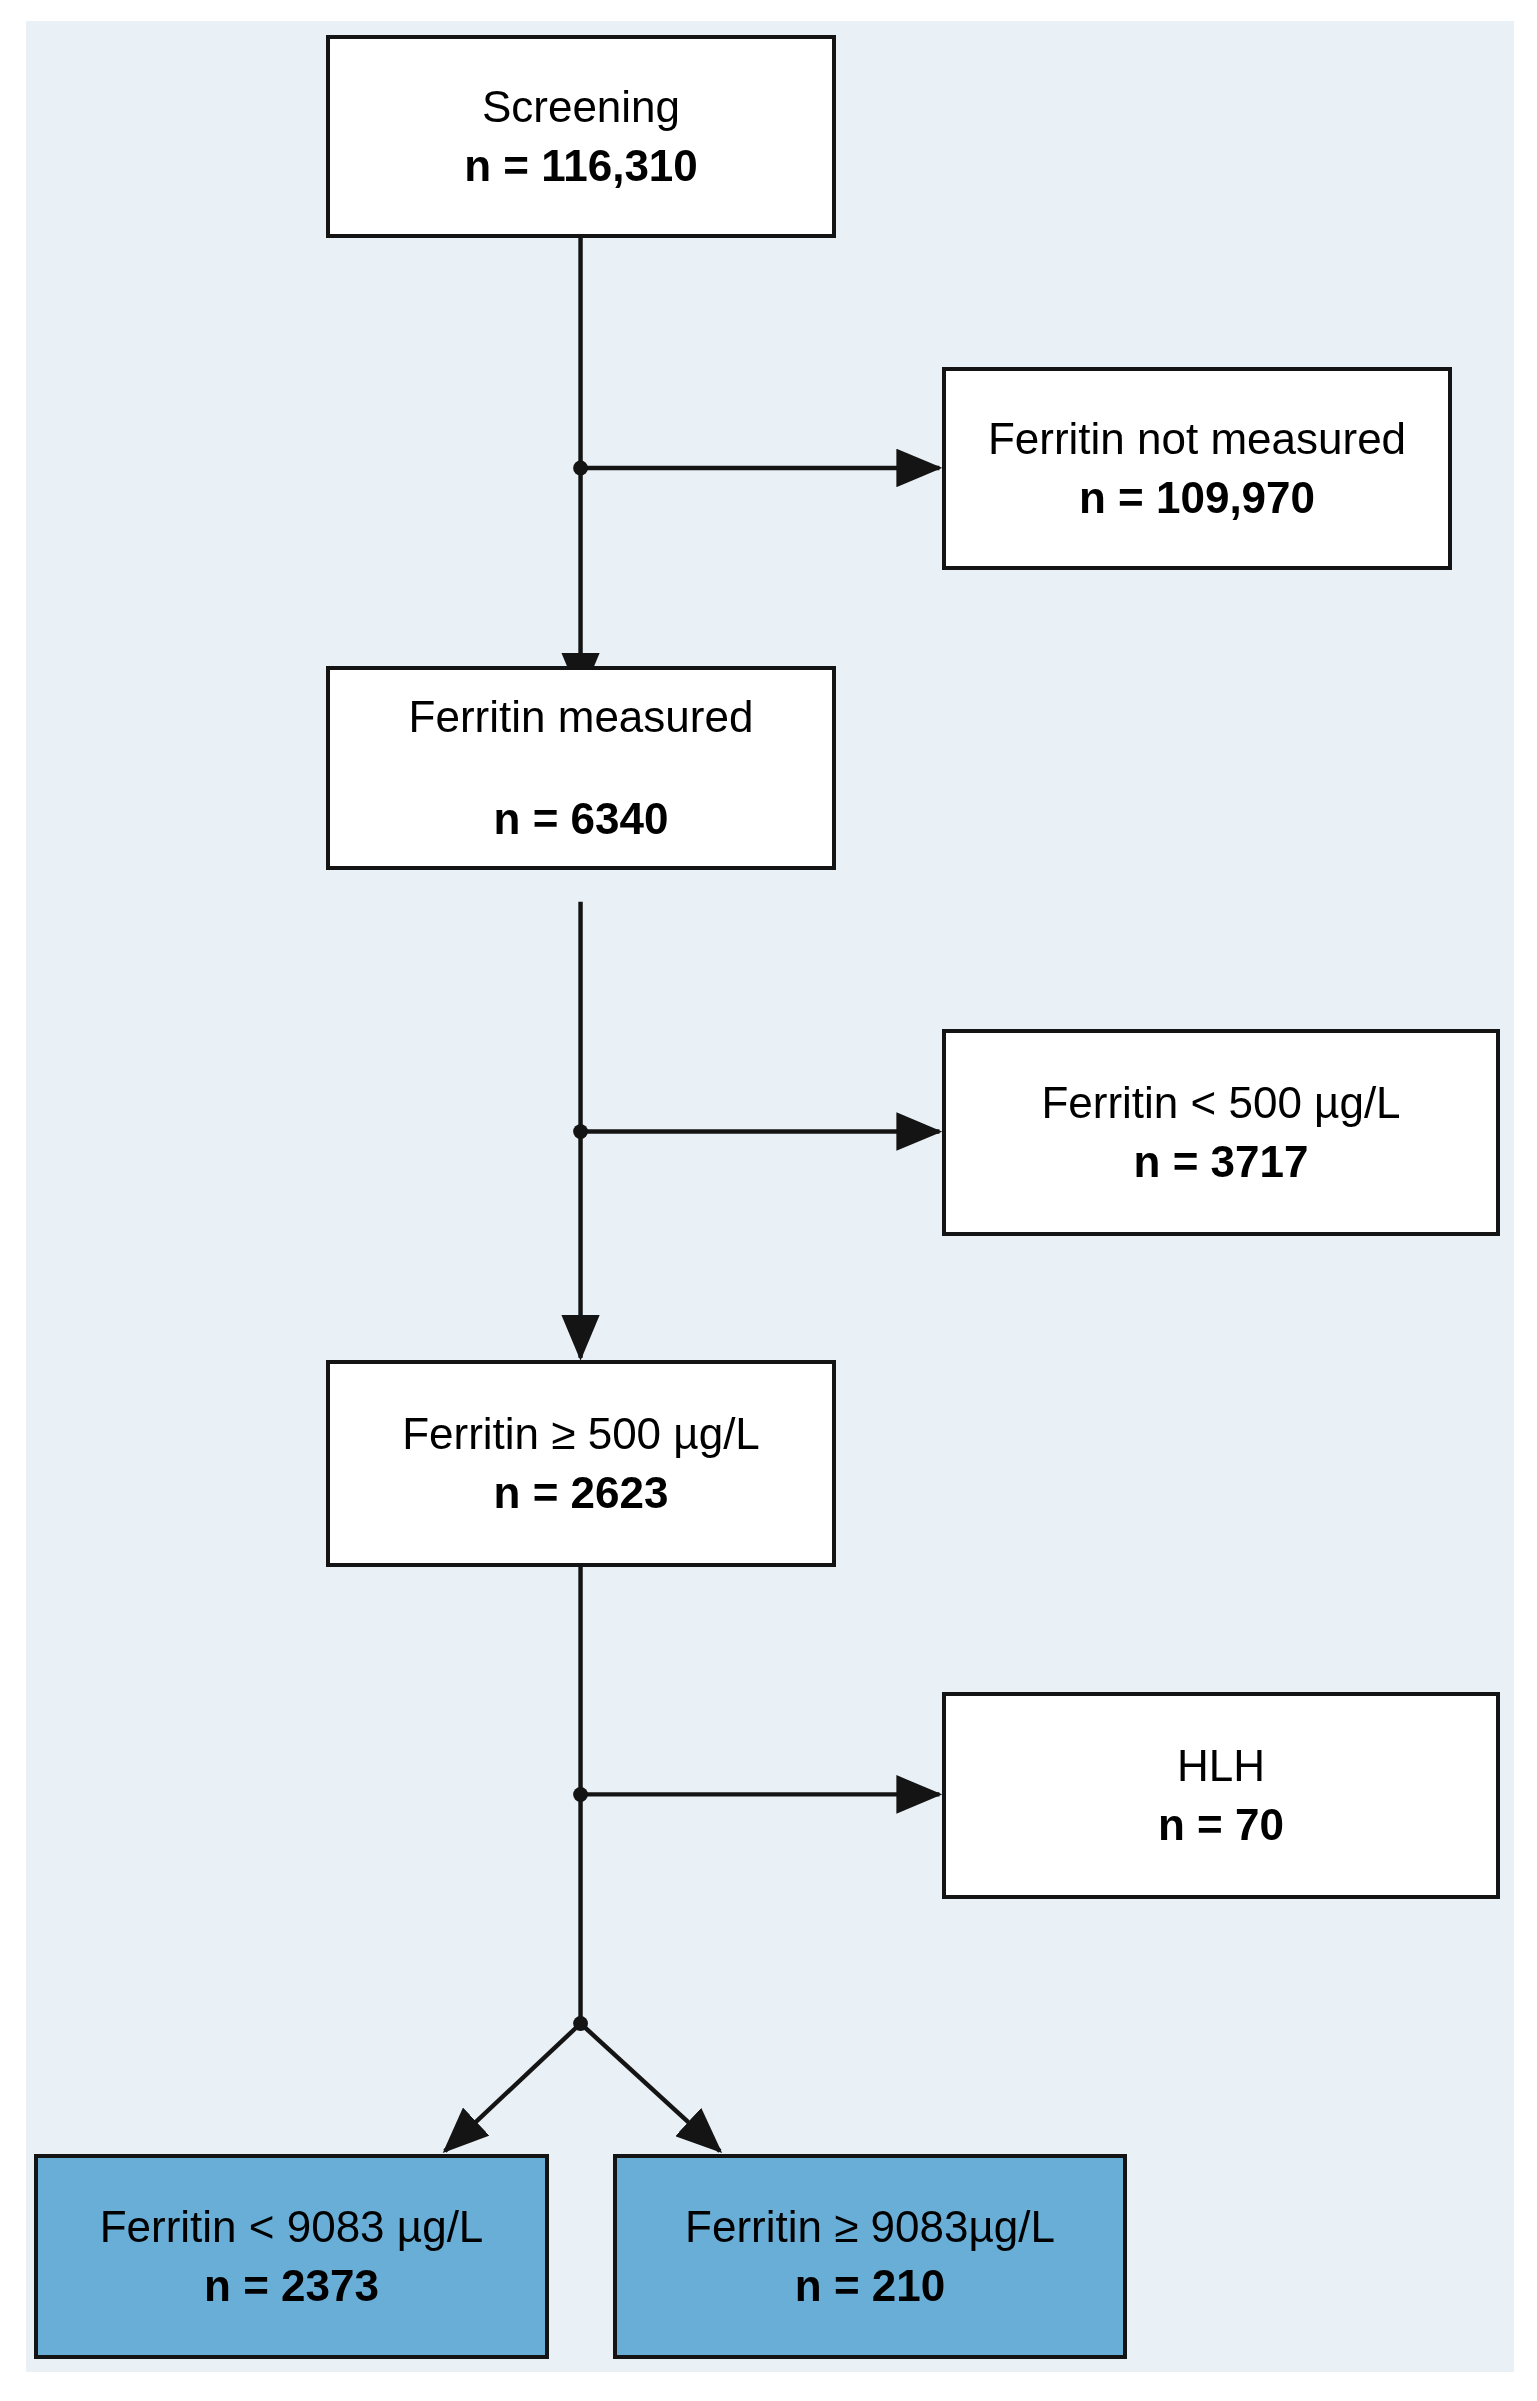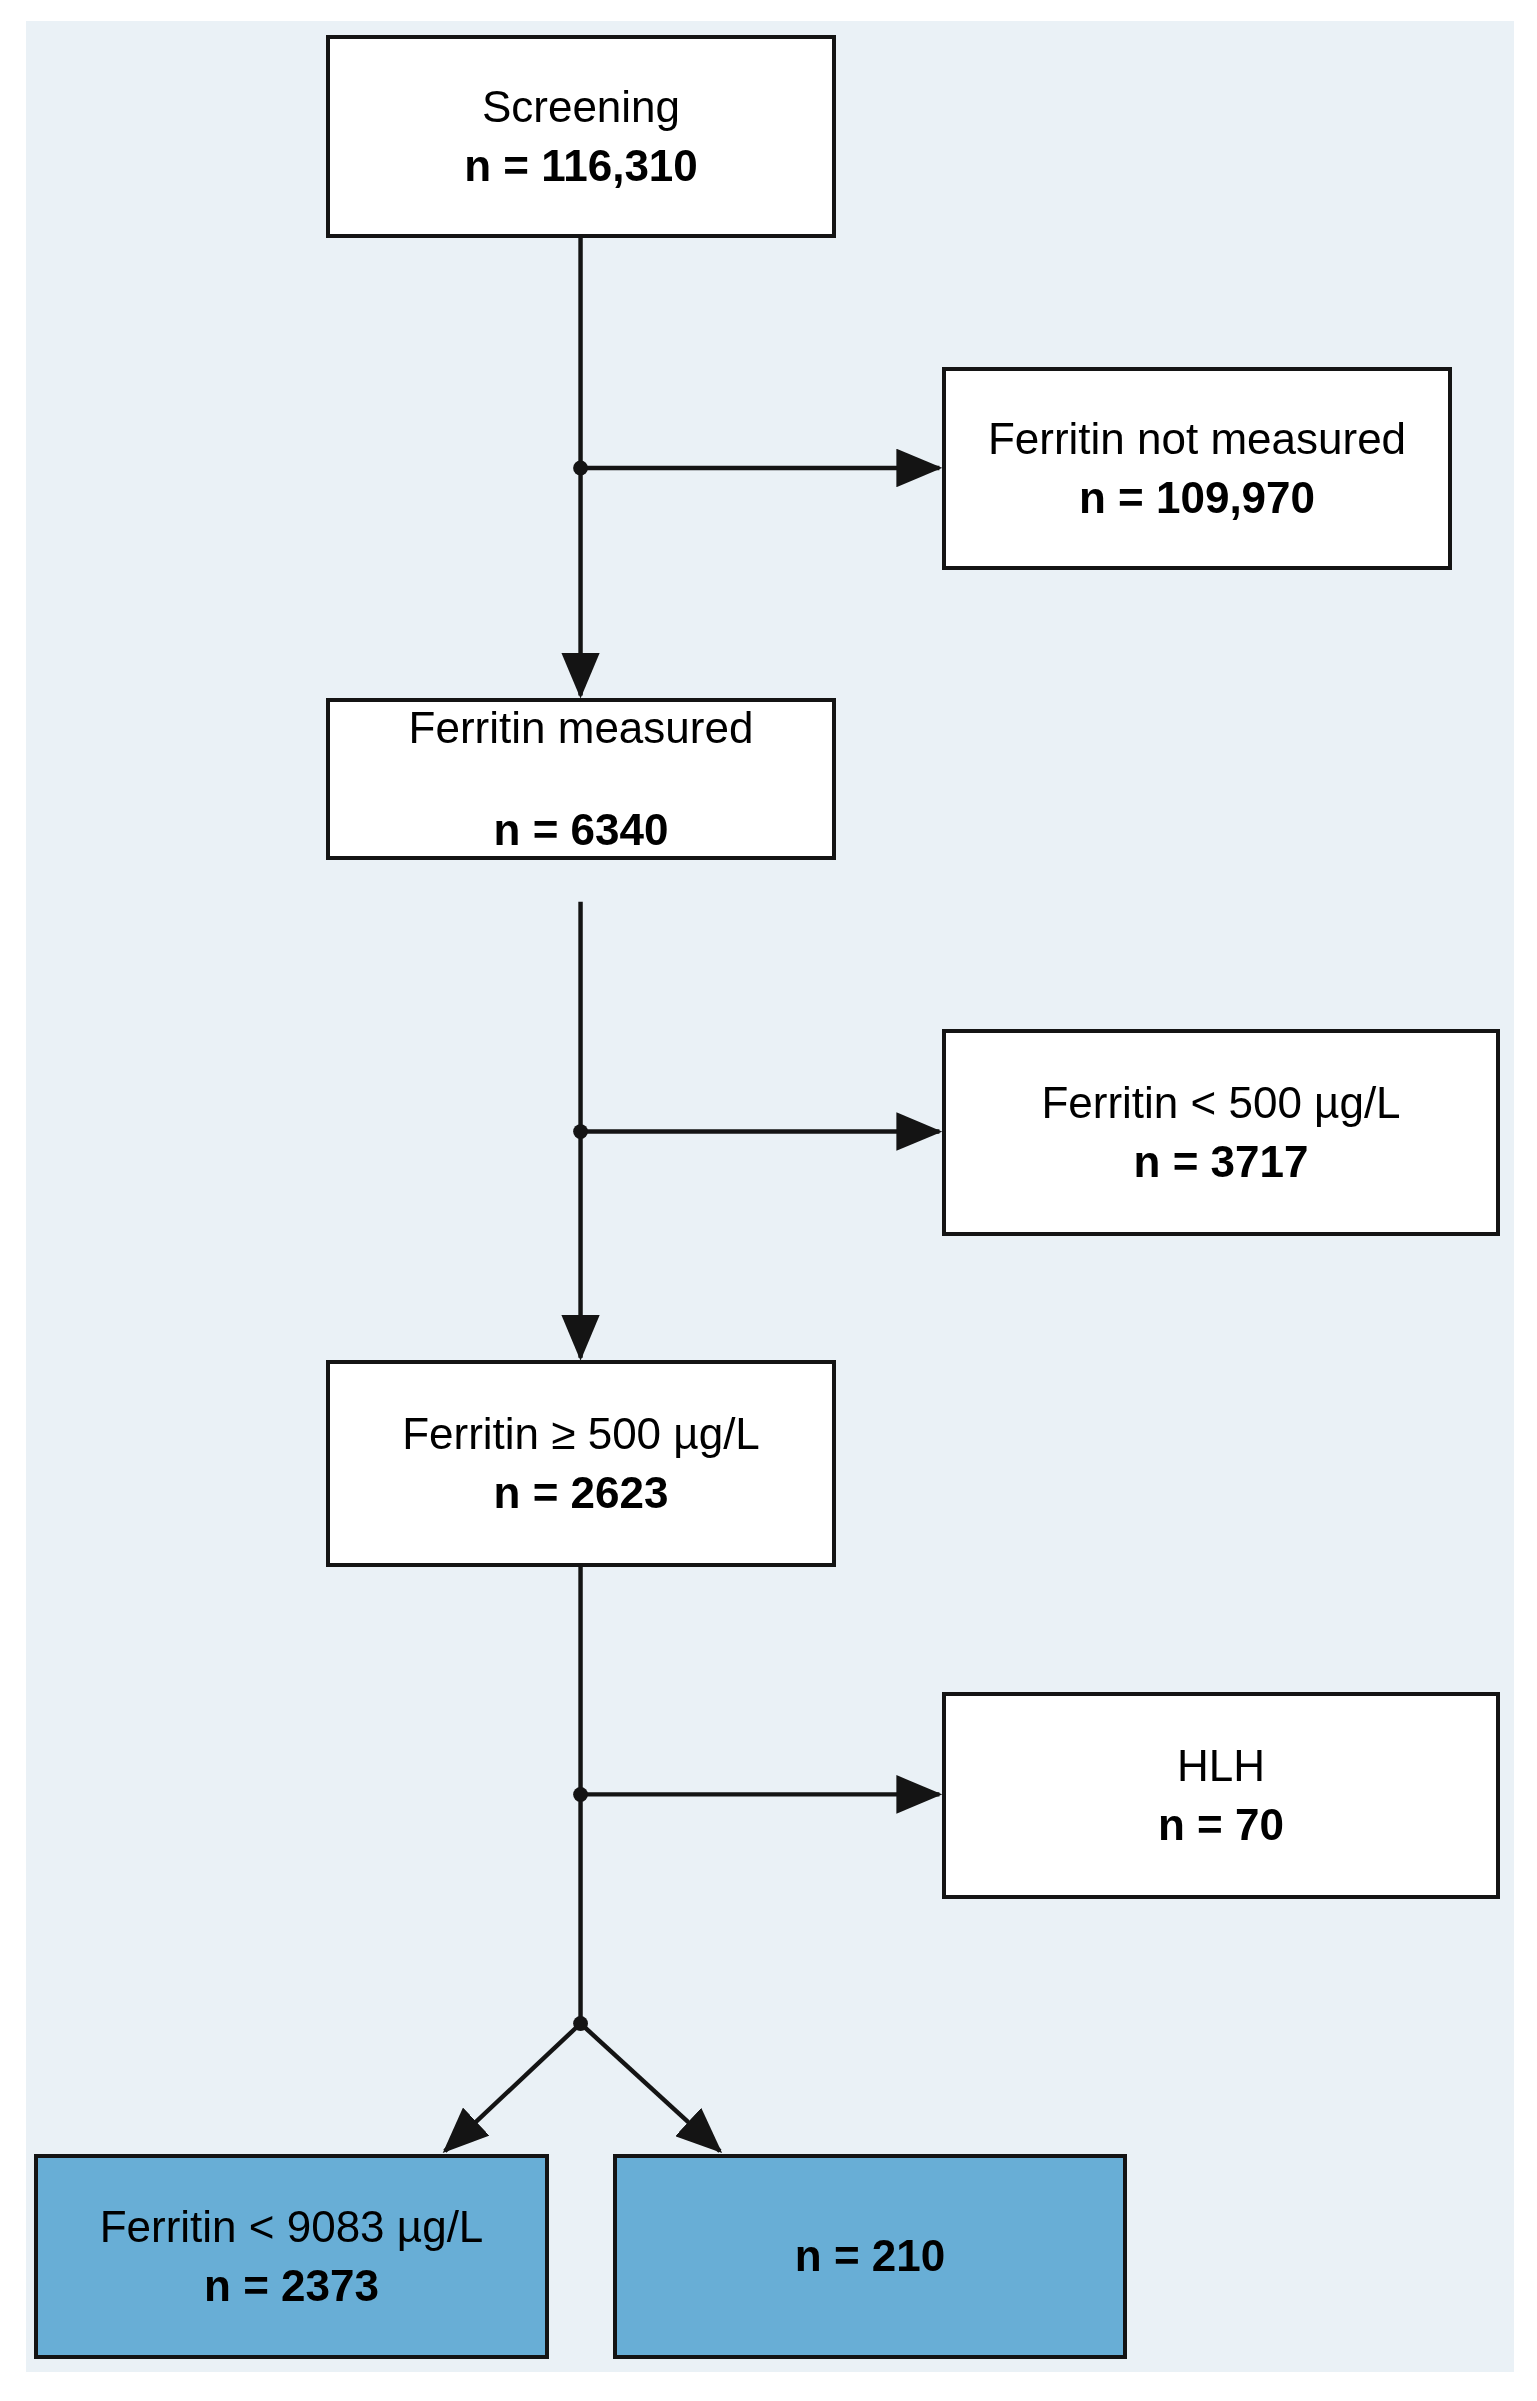--- a/index.html
+++ b/index.html
@@ -49,21 +49,21 @@
     justify-content:center;
     text-align:center;
     font-size:44px;
     line-height:1.32;
     color:var(--text-color);
   }
   .node .count{font-weight:bold;}
   .node.blue{background:var(--box-blue);text-align:center;}
   .n-screening        {left:326px;  top:35px;   width:510px; height:203px;}
   .n-not-measured     {left:942px; top:367px;  width:510px; height:203px;}
-  .n-measured         {left:326px;  top:698px;  width:510px; height:162px;gap:44px;}
+  .n-measured         {left:326px;  top:666px;  width:510px; height:204px;gap:44px;}
   .n-lt500            {left:942px; top:1029px; width:558px; height:207px;text-align:right;}
   .n-ge500            {left:326px;  top:1360px; width:510px; height:207px;}
   .n-hlh              {left:942px; top:1692px; width:558px; height:207px;}
   .n-lt9083           {left:34px;   top:2154px; width:515px; height:205px;}
   .n-ge9083           {left:613px;  top:2154px; width:514px; height:205px;}
 </style>
 </head>
 <body>
 
 <div class="panel"></div>
@@ -119,15 +119,16 @@
   <span class="label">HLH</span>
   <span class="count">n = 70</span>
 </div>
 
 <div class="node blue n-lt9083">
   <span class="label">Ferritin &lt; 9083 µg/L</span>
   <span class="count">n = 2373</span>
 </div>
 
 <div class="node blue n-ge9083">
+  <span class="label">Ferritin ≥ 9083µg/L</span>
   <span class="count">n = 210</span>
 </div>
 
 
 </body></html>

